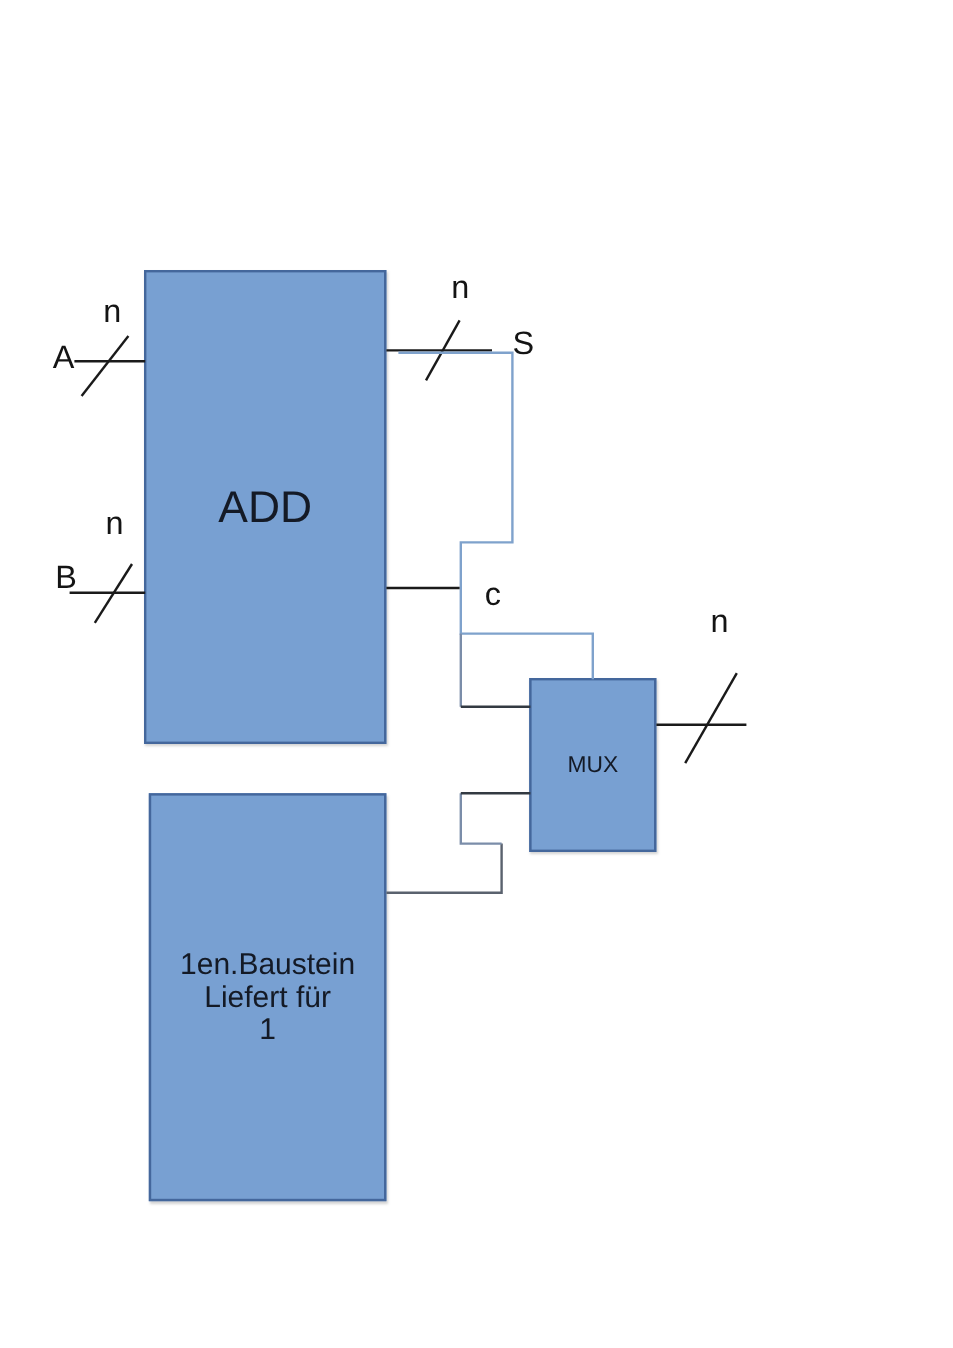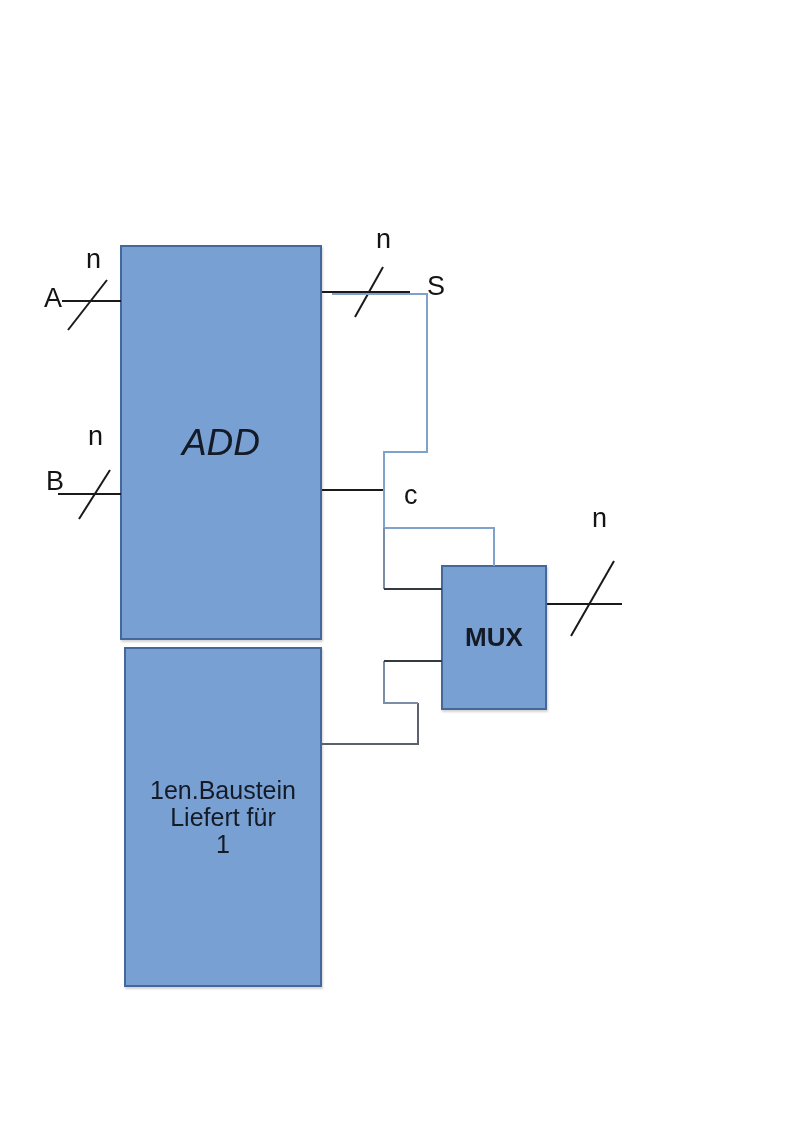--- a/index.html
+++ b/index.html
@@ -15,23 +15,23 @@
     position: absolute;
     box-sizing: border-box;
     background: #78a0d2;
     border: 2px solid #44679c;
     display: flex;
     align-items: center;
     justify-content: center;
     color: #141a26;
     box-shadow: 1px 2px 2px rgba(128,128,128,0.35);
   }
-  .block-add    { left: 120px; top: 245px; width: 202px; height: 395px; font-size: 37px; font-style: italic; }
-  .block-mux    { left: 441px; top: 565px; width: 106px; height: 145px; font-size: 26px; font-weight: bold; }
-  .block-baust  { left: 124px; top: 647px; width: 198px; height: 340px; }
+  .block-add    { left: 120px; top: 225px; width: 202px; height: 395px; font-size: 37px; }
+  .block-mux    { left: 441px; top: 565px; width: 106px; height: 145px; font-size: 19px; }
+  .block-baust  { left: 124px; top: 661px; width: 198px; height: 340px; }
   .baust-text   { font-size: 25px; line-height: 27px; text-align: center; color: #141a26; }
   .lbl {
     position: absolute;
     font-size: 27px;
     line-height: 1;
     color: #141414;
     white-space: nowrap;
   }
   .wires { position: absolute; left: 0; top: 0; pointer-events: none; }
   .w-black { stroke: #1a1a1a; stroke-width: 2; fill: none; }

